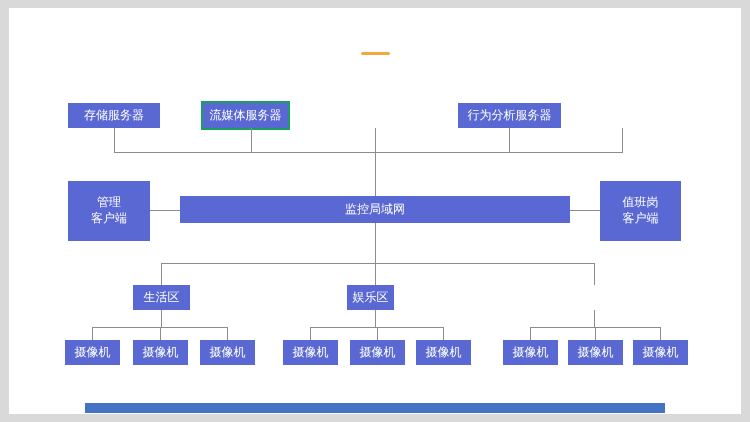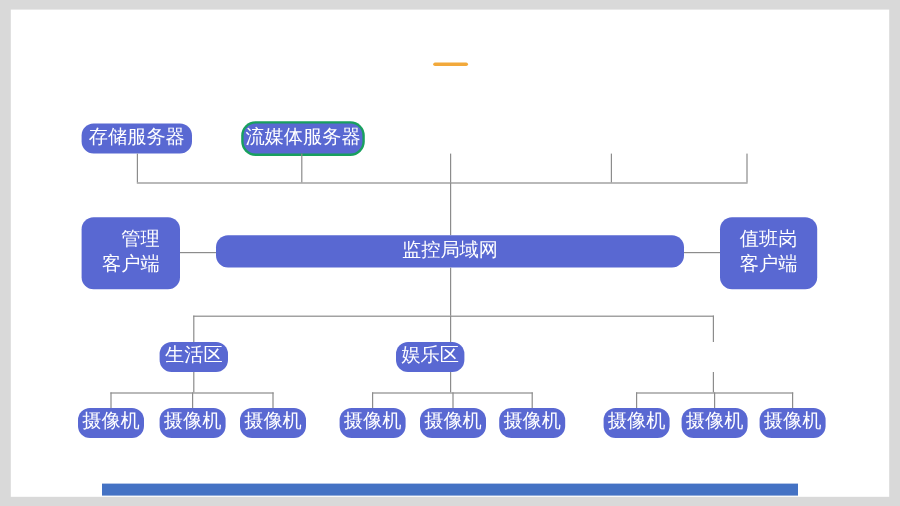--- a/index.html
+++ b/index.html
@@ -22,42 +22,42 @@
   }
   .title-underline {
     position:absolute; left:361px; top:52px; width:29px; height:3px;
     background:var(--title-underline,#f2a93b); border-radius:2px;
   }
   .node {
     position:absolute;
     background:var(--node-fill,#5968d2);
     color:var(--node-text,#ffffff);
     display:flex; align-items:center; justify-content:center;
-    font-size:16px; text-align:right; line-height:1.3;
+    font-size:12px; text-align:center; line-height:1.3;
     cursor:default;
-    border-radius:10px;
   }
   .node.selected { box-shadow:0 0 0 2px var(--selection-border,#18a05e); }
   .lh { position:absolute; height:1px; background:var(--connector,#8c8c8c); }
   .lv { position:absolute; width:1px;  background:var(--connector,#8c8c8c); }
   .footer-bar {
     position:absolute; left:85px; top:403px; width:580px; height:10px;
     background:var(--footer-bar,#4472c4);
   }
 </style>
 </head>
 <body>
 
 <div class="stage">
   <div class="card"></div>
 
   <div class="title-underline"></div>
 
   <div class="node" style="left:68px;top:103px;width:92px;height:25px">存储服务器</div>
-  <div class="node selected" style="left:203px;top:103px;width:99px;height:25px">流媒体服务器</div>
+  <div class="node selected" style="left:203px;top:103px;width:85px;height:25px">流媒体服务器</div>
+  <div class="node" style="left:458px;top:103px;width:103px;height:25px">行为分析服务器</div>
 
   <div class="lv" style="left:114px;top:128px;height:24px"></div>
   <div class="lv" style="left:251px;top:128px;height:24px"></div>
   <div class="lv" style="left:375px;top:128px;height:24px"></div>
   <div class="lv" style="left:509px;top:128px;height:24px"></div>
   <div class="lv" style="left:622px;top:128px;height:24px"></div>
 
   <div class="lh" style="left:114px;top:152px;width:509px"></div>
   <div class="lv" style="left:375px;top:152px;height:44px"></div>
 
@@ -79,21 +79,21 @@
   <div class="lh" style="left:150px;top:210px;width:30px"></div>
   <div class="lh" style="left:570px;top:210px;width:30px"></div>
 
   <div class="lv" style="left:375px;top:223px;height:40px"></div>
   <div class="lh" style="left:161px;top:263px;width:434px"></div>
   <div class="lv" style="left:161px;top:263px;height:22px"></div>
   <div class="lv" style="left:375px;top:263px;height:22px"></div>
   <div class="lv" style="left:594px;top:263px;height:22px"></div>
 
   <div class="node" style="left:133px;top:285px;width:57px;height:25px">生活区</div>
-  <div class="node" style="left:330px;top:285px;width:57px;height:25px">娱乐区</div>
+  <div class="node" style="left:347px;top:285px;width:47px;height:25px">娱乐区</div>
 
   <div class="lv" style="left:161px;top:310px;height:17px"></div>
   <div class="lh" style="left:92px;top:327px;width:136px"></div>
   <div class="lv" style="left:92px;top:327px;height:13px"></div>
   <div class="lv" style="left:160px;top:327px;height:13px"></div>
   <div class="lv" style="left:227px;top:327px;height:13px"></div>
   <div class="node" style="left:65px;top:340px;width:55px;height:25px">摄像机</div>
   <div class="node" style="left:133px;top:340px;width:55px;height:25px">摄像机</div>
   <div class="node" style="left:200px;top:340px;width:55px;height:25px">摄像机</div>
 

